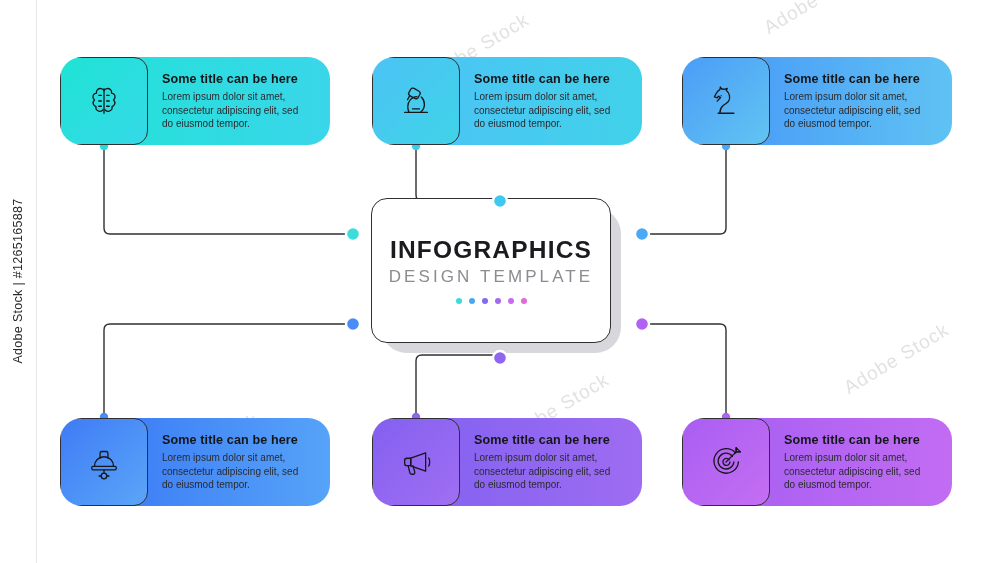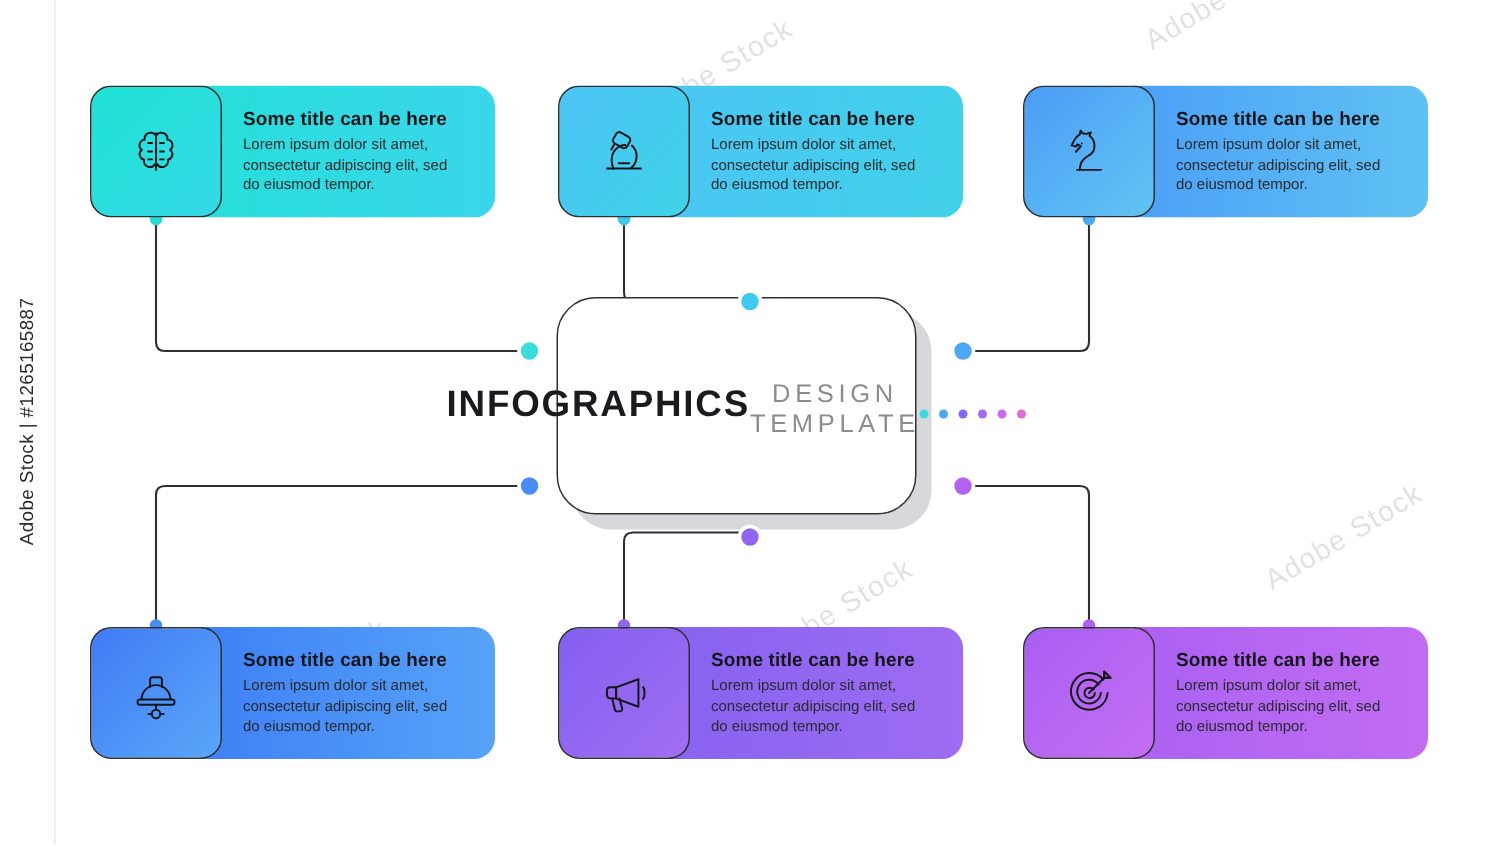--- a/index.html
+++ b/index.html
@@ -66,26 +66,26 @@
     left: 381px; top: 208px;
     width: 240px; height: 145px;
     border-radius: 26px;
     background: #d8d8dc;
     filter: blur(0.4px);
   }
   .center-card {
     position: absolute;
     left: 371px; top: 198px;
     width: 240px; height: 145px;
-    border-radius: 26px;
+    border-radius: 16px;
     background: #ffffff;
     border: 1px solid #2f3033;
     box-sizing: border-box;
     display: flex;
-    flex-direction: row;
+    flex-direction: column;
     align-items: center;
     justify-content: center;
   }
   .center-title {
     font-size: 24.5px;
     font-weight: bold;
     letter-spacing: 1.2px;
     color: #1b1b1f;
     line-height: 1.1;
   }
@@ -105,21 +105,21 @@
   .dots i {
     display: block;
     width: 6px; height: 6px;
     border-radius: 50%;
   }
 
   
   .card {
     position: absolute;
     height: 88px;
-    border-radius: 3px;
+    border-radius: 22px;
     box-sizing: border-box;
     display: flex;
     align-items: stretch;
     overflow: hidden;
     justify-content: center;
   }
   .card .icon-box {
     width: 88px;
     min-width: 88px;
     border: 1px solid #2f3033;

